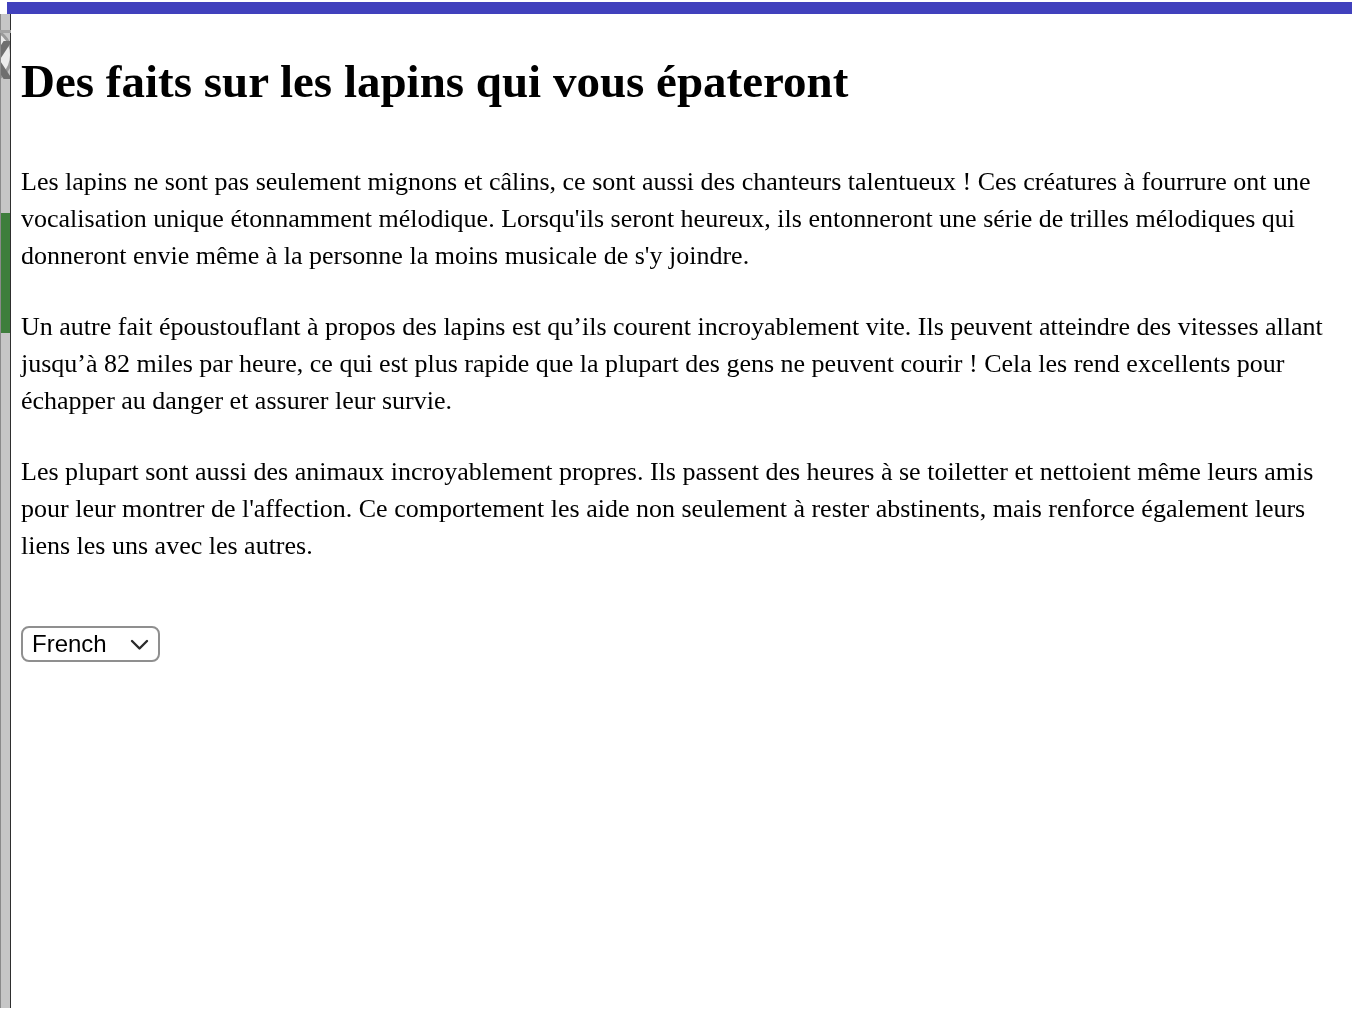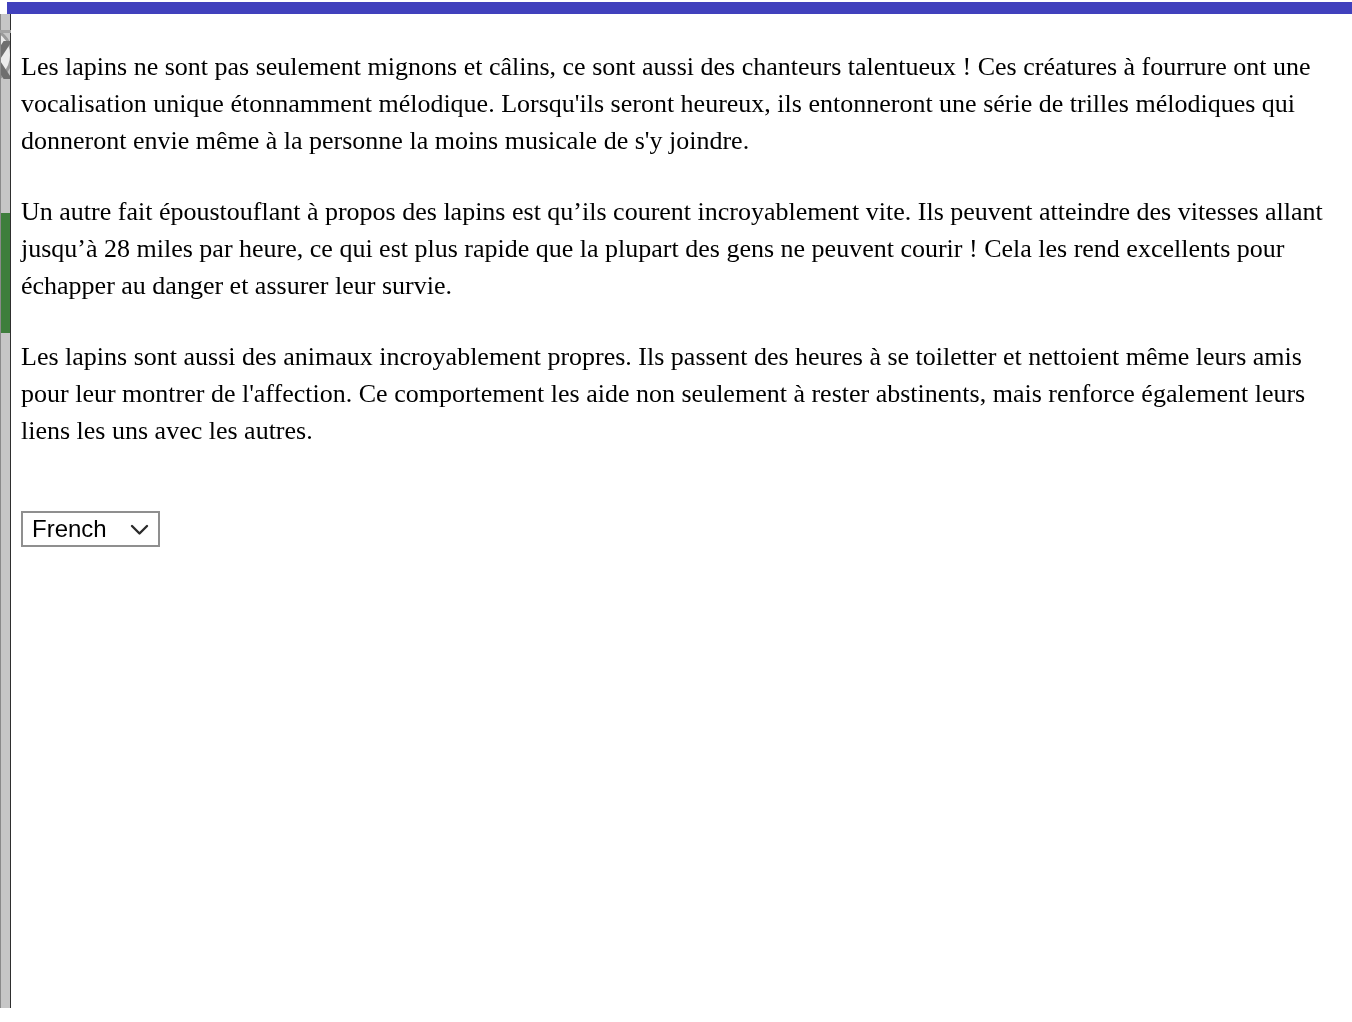--- a/index.html
+++ b/index.html
@@ -70,21 +70,21 @@
     margin-top:28px;
     width:139px; height:36px;
   }
   .select-wrap select {
     width:100%; height:100%;
     font-family:"Liberation Sans", sans-serif;
     font-size:24px;
     color:#000;
     background:#ffffff;
     border:2px solid #8f8f8f;
-    border-radius:0;
+    border-radius:8px;
     padding:0 36px 2px 9px;
     appearance:none;
     -webkit-appearance:none;
     -moz-appearance:none;
     box-sizing:border-box;
   }
   .select-chevron {
     position:absolute; right:11px; top:13px;
     pointer-events:none;
     line-height:0;
@@ -100,24 +100,25 @@
   <div class="left-strip">
     <div class="strip-green"></div>
     <div class="back-circle"></div>
     <div class="back-chevron">❮</div>
   </div>
 
   <div class="edge-artifact"></div>
 
   <div class="page">
 
+    <h1>Des faits sur les lapins qui vous épateront</h1>
 
     <p>Les lapins ne sont pas seulement mignons et câlins, ce sont aussi des chanteurs talentueux ! Ces créatures à fourrure ont une vocalisation unique étonnamment mélodique. Lorsqu'ils seront heureux, ils entonneront une série de trilles mélodiques qui donneront envie même à la personne la moins musicale de s'y joindre.</p>
-    <p>Un autre fait époustouflant à propos des lapins est qu’ils courent incroyablement vite. Ils peuvent atteindre des vitesses allant jusqu’à 28 miles par heure, ce qui est plus rapide que la plupart des gens ne peuvent courir ! Cela les rend excellents pour échapper au danger et assurer leur survie.</p>
-    <p>Les lapins sont aussi des animaux incroyablement propres. Ils passent des heures à se toiletter et nettoient même leurs amis pour leur montrer de l'affection. Ce comportement les aide non seulement à rester abstinents, mais renforce également leurs liens les uns avec les autres.</p>
+    <p>Un autre fait époustouflant à propos des lapins est qu’ils courent incroyablement vite. Ils peuvent atteindre des vitesses allant jusqu’à 82 miles par heure, ce qui est plus rapide que la plupart des gens ne peuvent courir ! Cela les rend excellents pour échapper au danger et assurer leur survie.</p>
+    <p>Les plupart sont aussi des animaux incroyablement propres. Ils passent des heures à se toiletter et nettoient même leurs amis pour leur montrer de l'affection. Ce comportement les aide non seulement à rester abstinents, mais renforce également leurs liens les uns avec les autres.</p>
 
     <span class="select-wrap">
       <select aria-label="language">
         <option selected="">French</option>
       </select>
       <span class="select-chevron">
         <svg width="19" height="12" viewBox="0 0 19 12">
           <path d="M2 2 L9.5 9.5 L17 2" fill="none" stroke="#2b2b2b" stroke-width="2.4" stroke-linecap="round" stroke-linejoin="round"></path>
         </svg>
       </span>

